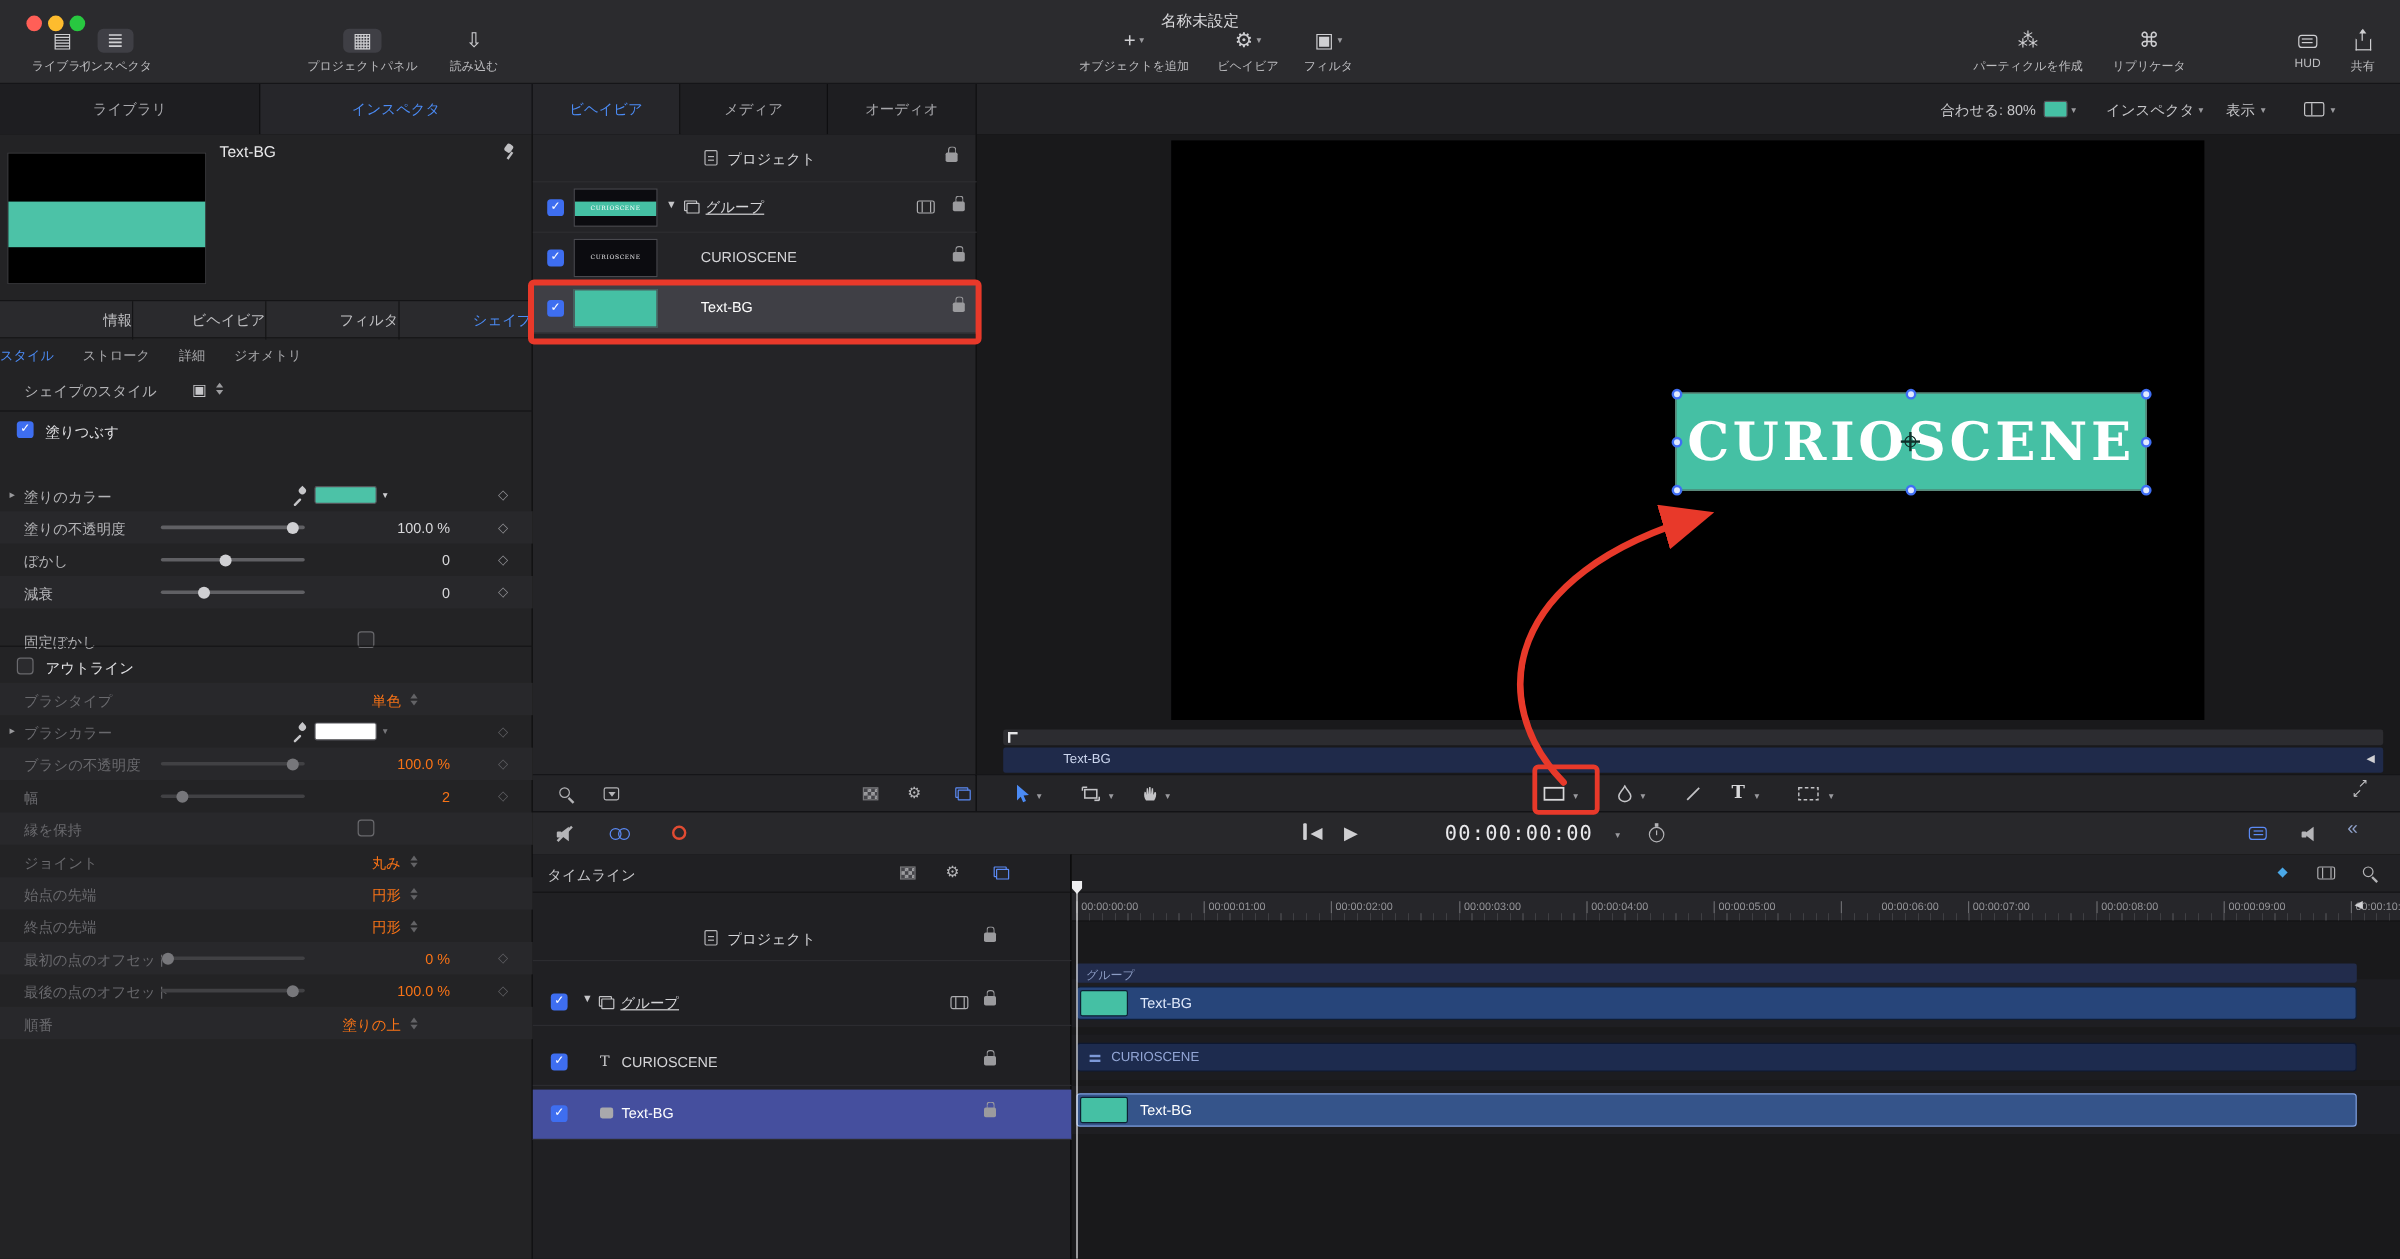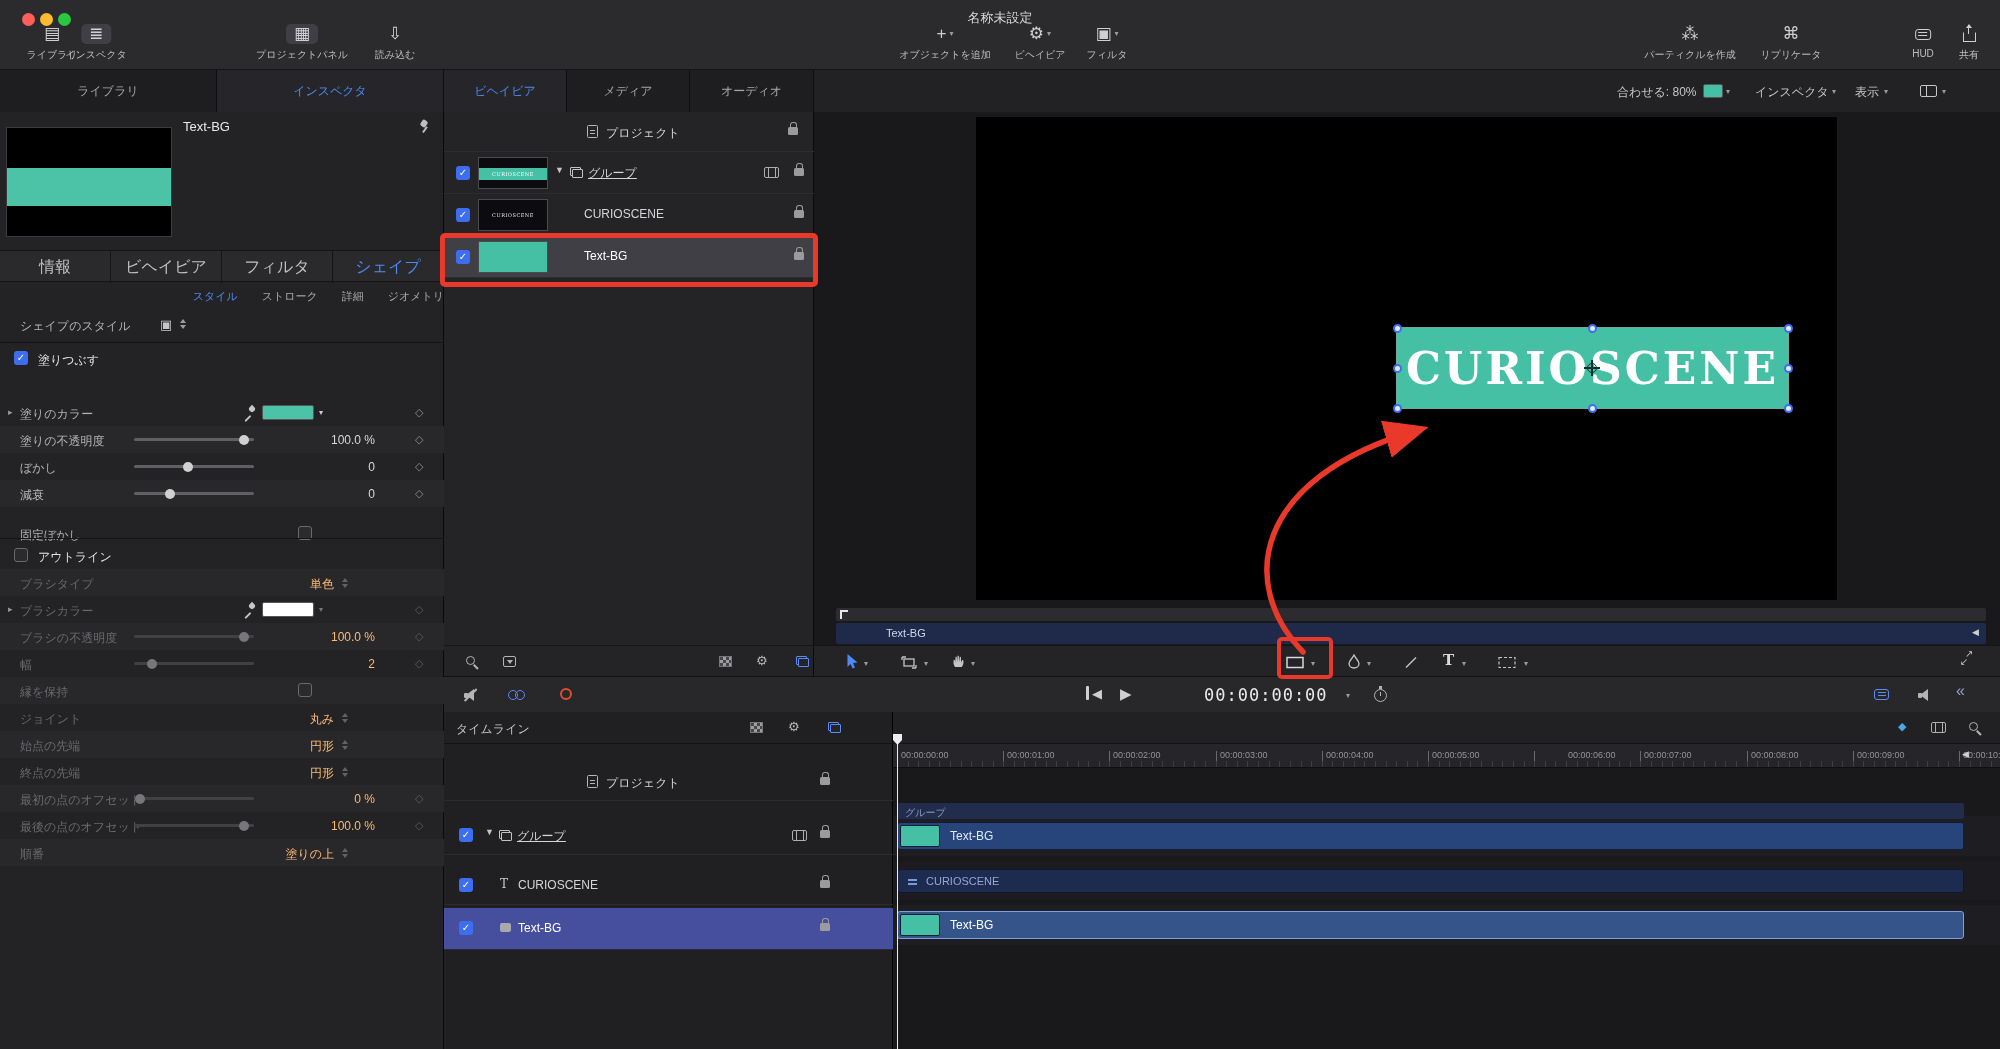--- a/index.html
+++ b/index.html
@@ -77,37 +77,37 @@
   .ud::after{content:'';border-left:3.5px solid transparent;border-right:3.5px solid transparent;border-top:4px solid #9d9da0}
   .dis .ud::before{border-bottom-color:#636366}
   .dis .ud::after{border-top-color:#636366}
   .cb{position:absolute;width:14px;height:14px;border-radius:3px;background:#3e6ef0;color:#fff;font-size:10px;line-height:14px;text-align:center}
   .cb.off{background:#2b2b2e;border:1px solid #6a6a6e}
   
   #inspector{position:absolute;left:0;top:112px;width:444px;height:937px;background:var(--panel);border-right:1px solid #0a0a0c}
   #preview{position:absolute;left:6px;top:15px;width:166px;height:110px;background:#000;border:1px solid #3c3c40}
   #preview .band{position:absolute;left:0;right:0;top:40px;height:38px;display:flex;align-items:center;justify-content:center}
   .itabs{position:absolute;left:0;top:138px;width:444px;height:32px;background:#2a2a2d;border-top:1px solid #141416;border-bottom:1px solid #141416}
-  .itab{position:absolute;top:0;height:32px;line-height:32px;text-align:center;font-size:16px;color:#c0c0c3;border-right:1px solid #141416}
+  .itab{position:absolute;top:0;height:32px;line-height:32px;text-align:right;font-size:12px;color:#c0c0c3;border-right:1px solid #141416}
   .itab.sel{color:var(--blue)}
-  .isubtabs{position:absolute;left:0;top:170px;width:444px;height:28px;display:flex;align-items:center;justify-content:flex-end;gap:24px;font-size:11px;color:#a9a9ac}
+  .isubtabs{position:absolute;left:0;top:170px;width:444px;height:28px;display:flex;align-items:center;justify-content:flex-start;gap:24px;font-size:11px;color:#a9a9ac}
   .isubtabs .sel{color:var(--blue)}
   .prow{position:absolute;left:0;width:444px;height:27px}
   .prow.alt{background:#28282b}
   .plabel{position:absolute;left:20px;top:7px;font-size:12px;color:var(--txt);white-space:nowrap}
   .plabel.main{color:#e2e2e5;left:38px}
   .dis .plabel{color:#69696d}
   .ptri{position:absolute;left:8px;top:8px;font-size:9px;color:#99999c}
   .sl{position:absolute;left:134px;top:12px;width:120px;height:3px;background:#606064;border-radius:2px}
   .sl i{position:absolute;top:-3.5px;margin-left:-5px;width:10px;height:10px;border-radius:50%;background:#d0d0d3}
   .dis .sl{background:#414144}
   .dis .sl i{background:#77777b}
   .pvalbox{position:absolute;left:250px;top:7px;width:125px;text-align:right;font-size:12px;color:#d8d8db;white-space:nowrap}
   .ppop{position:absolute;left:190px;top:7px;width:144px;text-align:right;font-size:12px;color:#d8d8db;white-space:nowrap}
-  .dis .pvalbox,.dis .ppop{color:#fdba74}
+  .dis .pvalbox,.dis .ppop{color:#f97316}
   .kf{position:absolute;left:415px;top:7px;color:#8e8e92;font-size:11px}
   .dis .kf{color:#5f5f63}
   .swatch{position:absolute;left:262px;top:6px;width:52px;height:15px;border:1px solid #55555a;border-radius:2px}
   .sw-chv{position:absolute;left:319px;top:9px;font-size:8px;color:#cfcfd2}
   .hline{position:absolute;height:1px;background:#141416}
   
   #layers{position:absolute;left:444px;top:112px;width:370px;height:533px;background:#242427;border-right:1px solid #0a0a0c}
   .lrow{position:absolute;left:0;width:370px;border-bottom:1px solid #2d2d31}
   .lrow.sel{background:#3f3f45}
   .lname{position:absolute;font-size:12px;color:#d5d5d8;white-space:nowrap}

